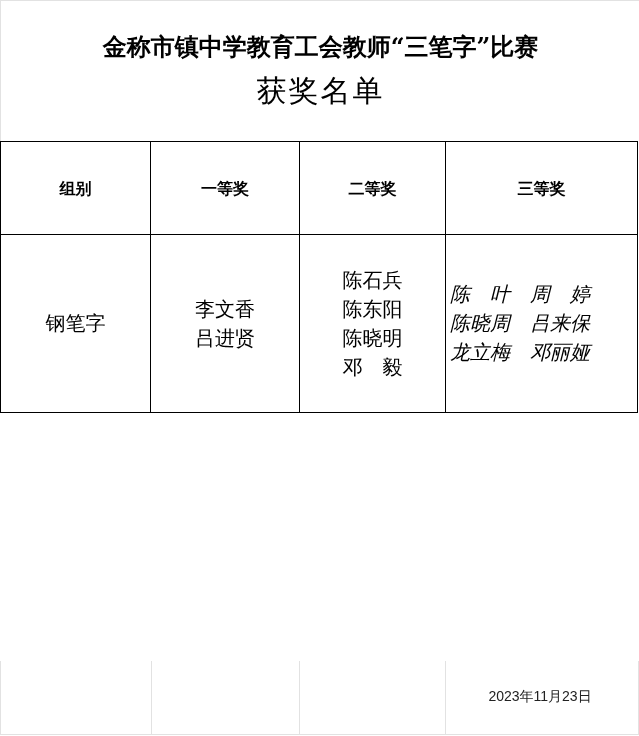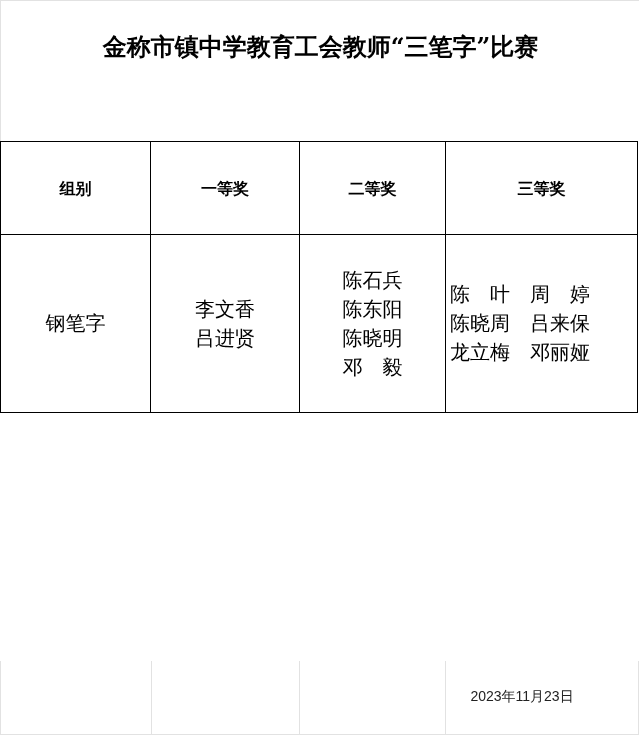--- a/index.html
+++ b/index.html
@@ -16,34 +16,35 @@
                font-size: 30px; letter-spacing: 2px; }
 
     table.awards { position: absolute; left: 0; top: 141px; border-collapse: collapse;
                    table-layout: fixed; }
     table.awards td { border: 1.5px solid #000; text-align: center; vertical-align: middle;
                       padding: 0; font-size: 20px; line-height: 29px; }
     table.awards tr.header td { font-weight: bold; font-size: 16px; height: 92px; margin-left: 28px; }
     .col0 { width: 150px; } .col1 { width: 149px; } .col2 { width: 146px; } .col3 { width: 192px; }
 
     .multi span { display: block; }
-    .third { text-align: left !important; padding-left: 4px !important; }
+    .third { text-align: left !important; padding-left: 4px !important; font-style: italic; }
     .third span { display: block; white-space: pre; }
 
     .footer-row { position: absolute; left: 0; top: 661px; width: 639px; height: 74px; }
     .footer-row .gcell { position: absolute; top: 0; height: 73px; border-right: 1px solid #e2e2e2;
                          border-bottom: 1px solid #e2e2e2; }
-    .date { position: absolute; left: 425px; width: 194px; top: 27px; text-align: center;
+    .date { position: absolute; left: 443px; width: 194px; top: 27px; text-align: center;
             font-family: "Liberation Sans", sans-serif; font-size: 14px; color: #222; }
   </style>
 </head>
 <body>
 
 <div class="title-cell">
   <div class="title-1">金称市镇中学教育工会教师“三笔字”比赛</div>
+  <div class="title-2">获奖名单</div>
 </div>
 
 <table class="awards">
   <colgroup>
     <col class="col0">
       <col class="col1">
       <col class="col2">
       <col class="col3">
   </colgroup>
   <tbody>

